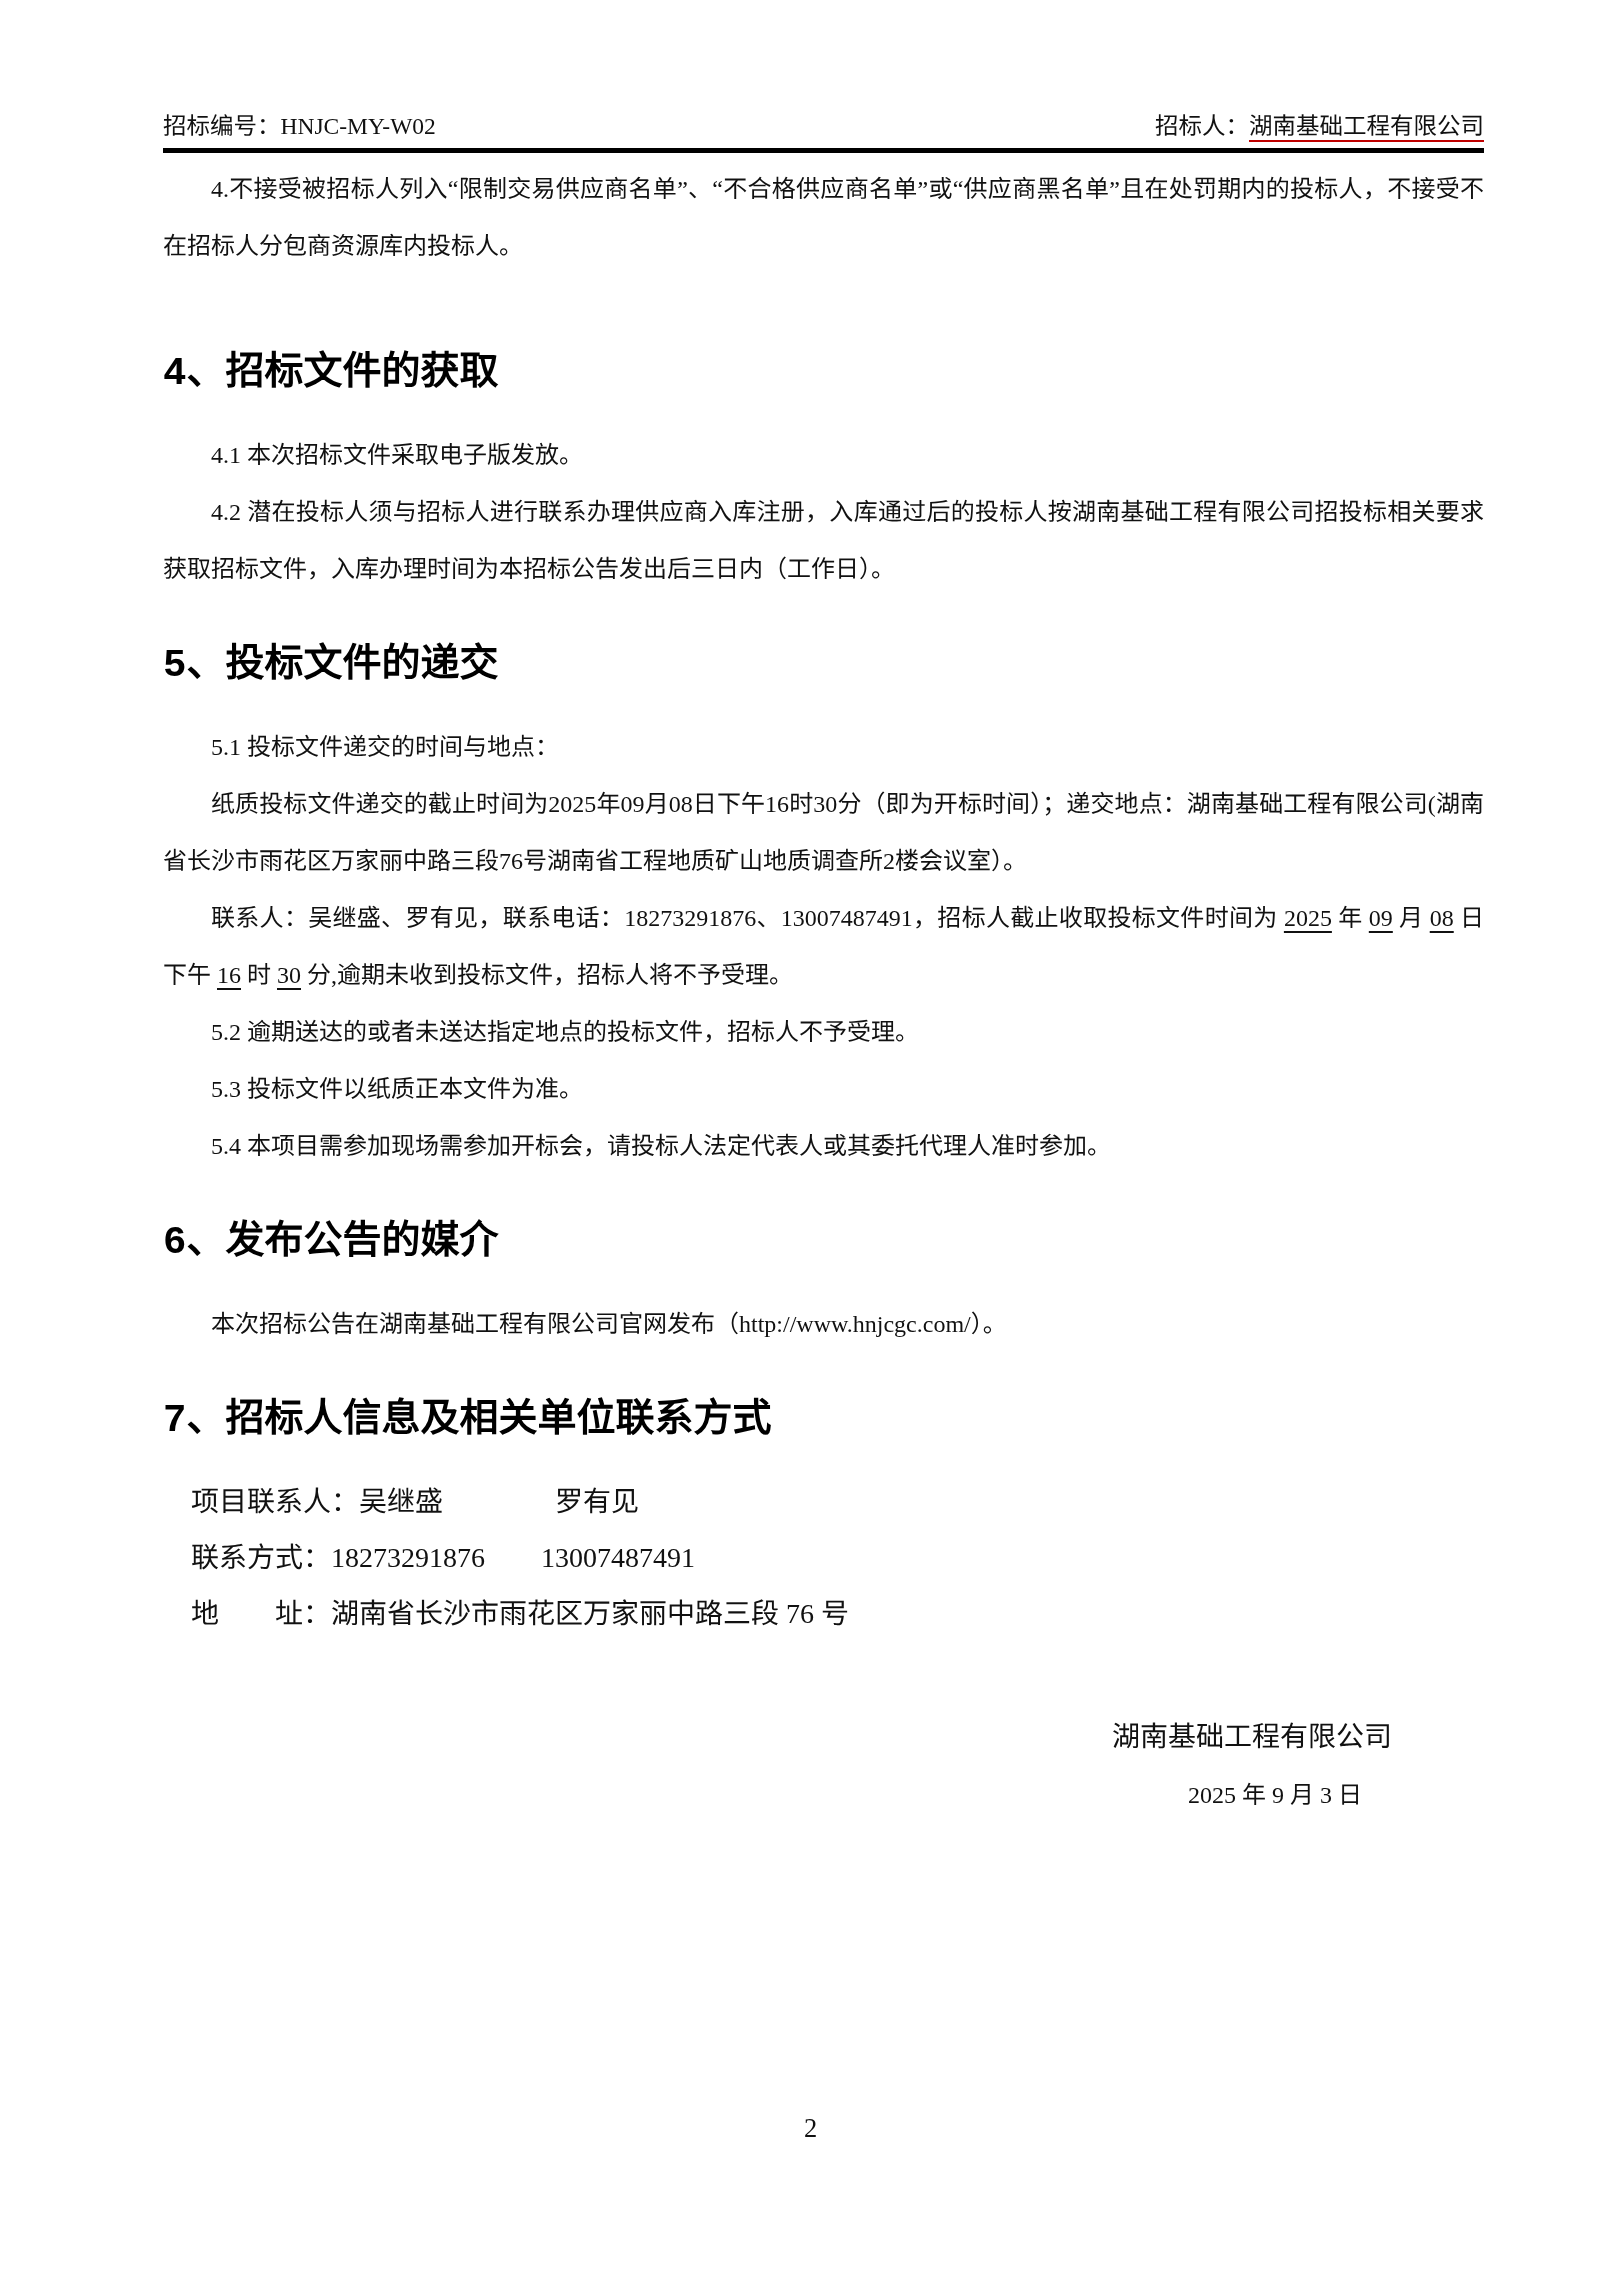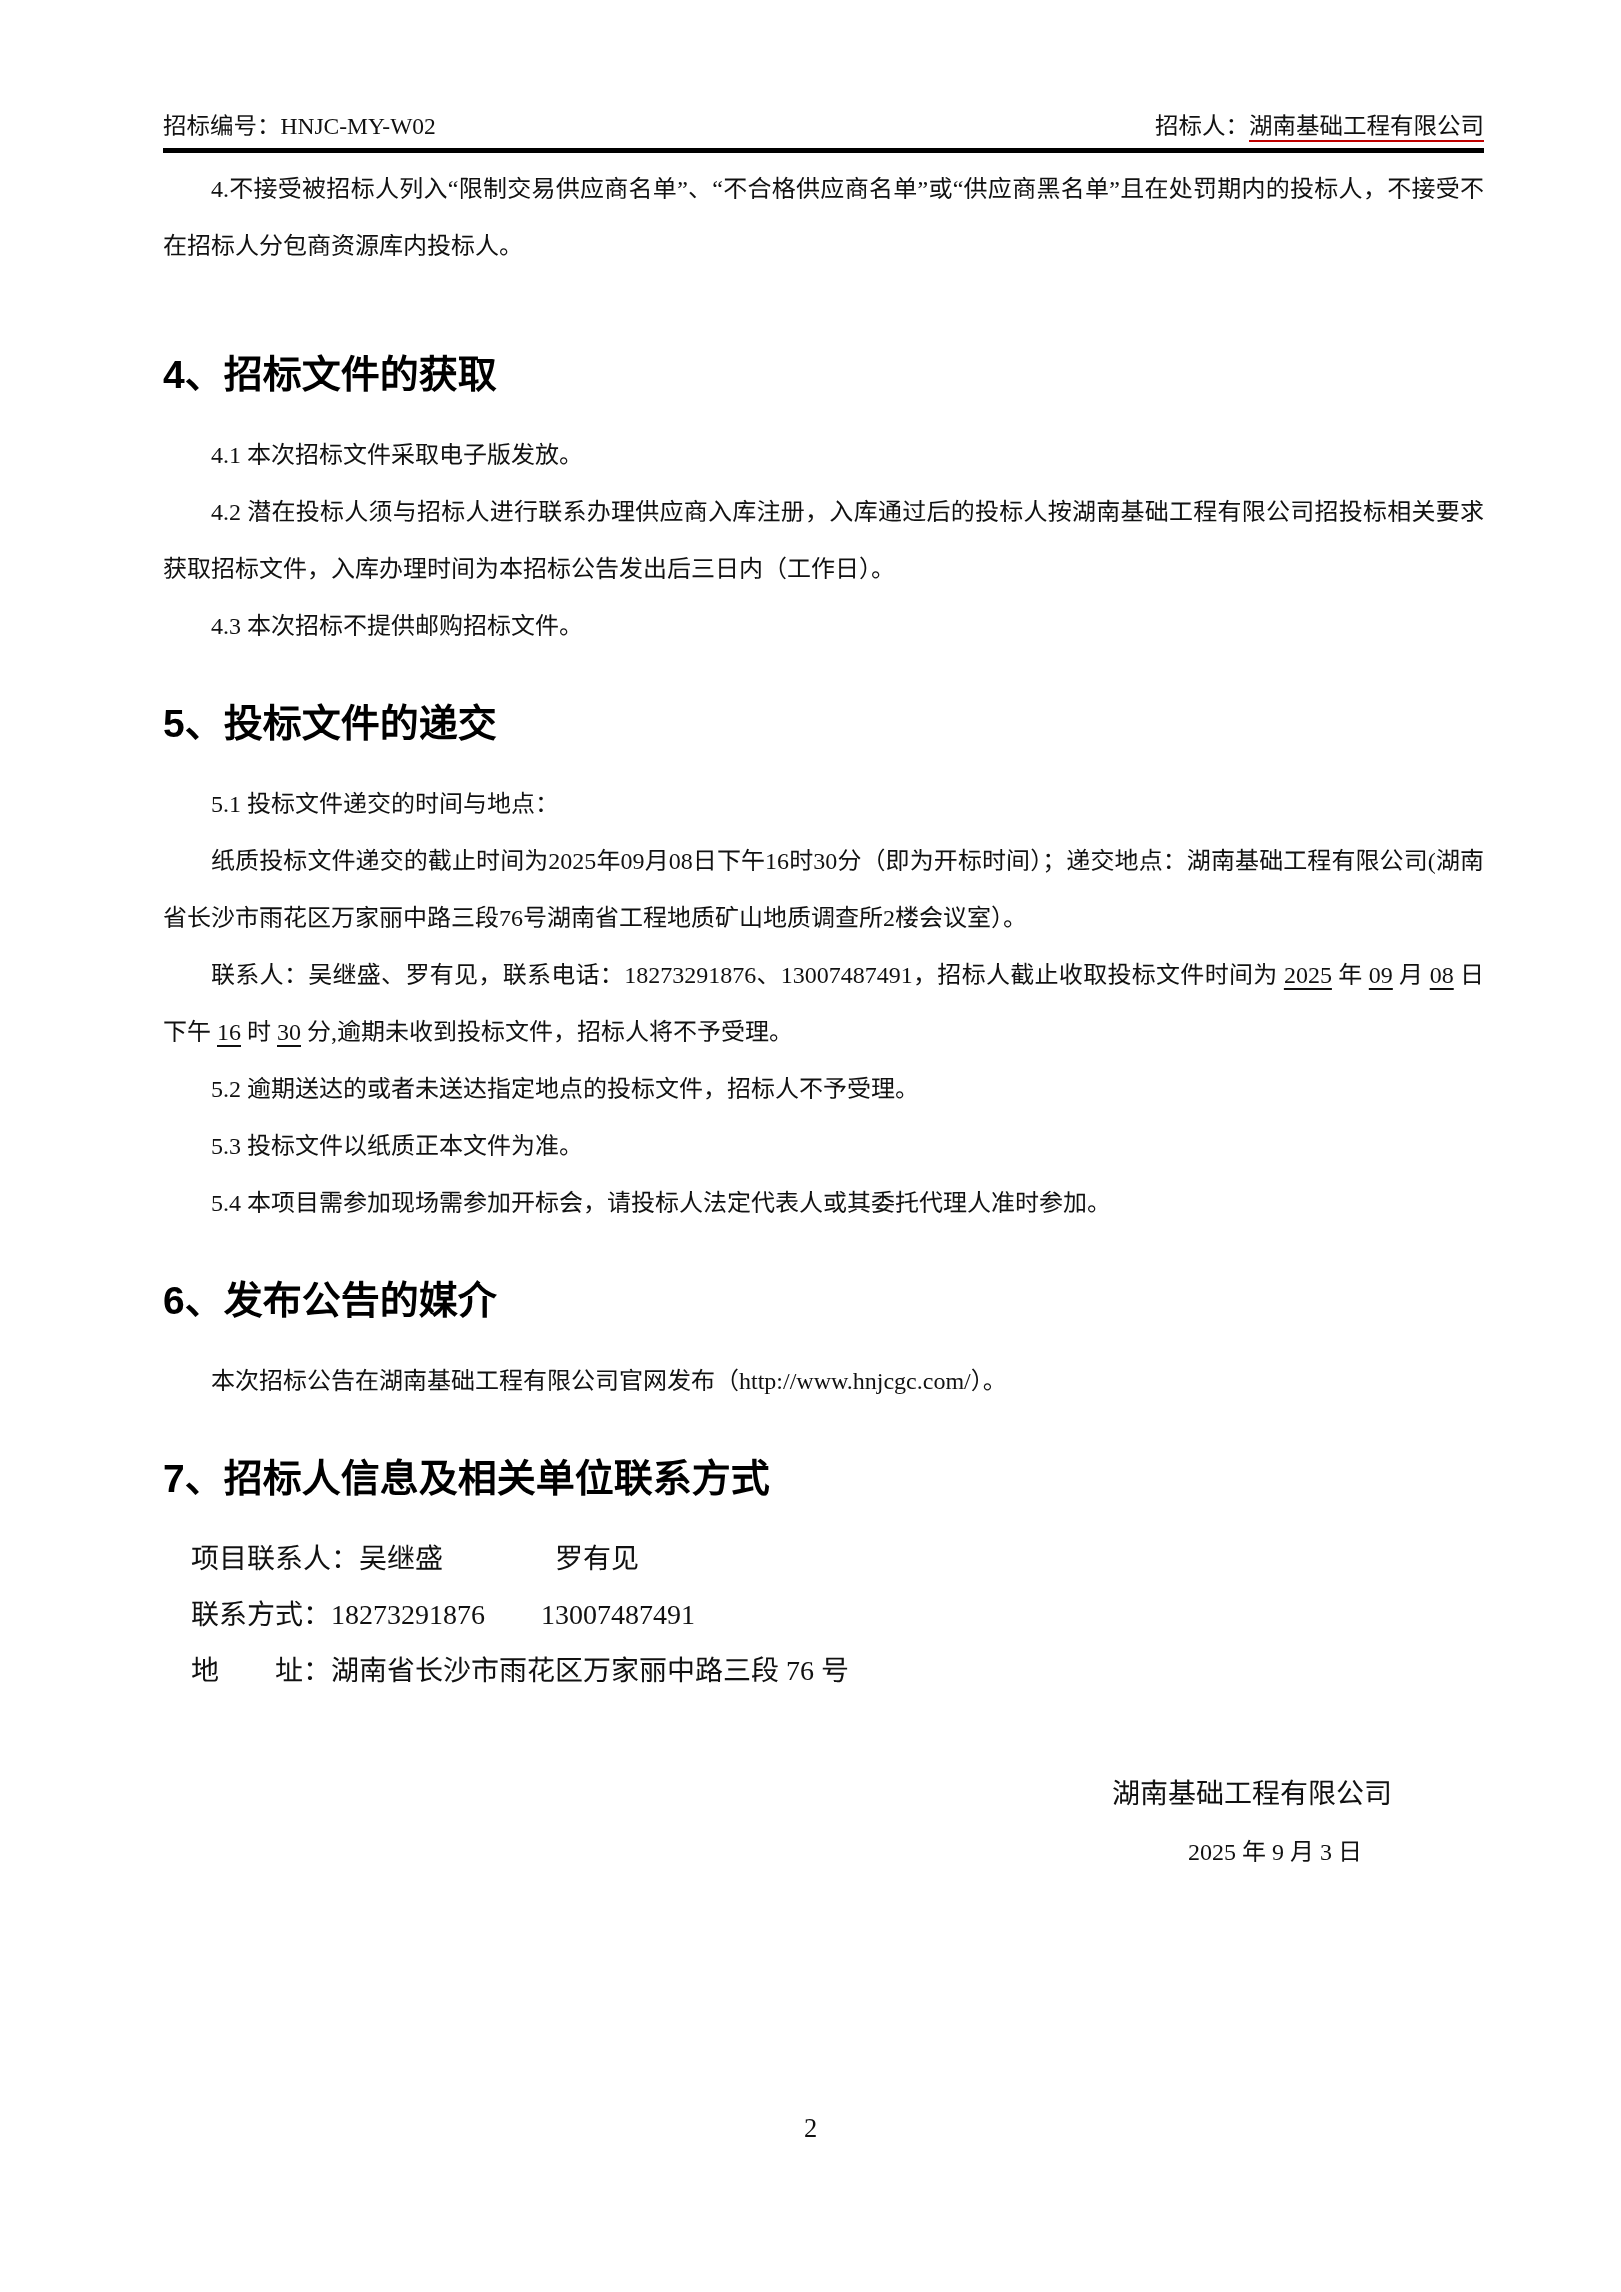--- a/index.html
+++ b/index.html
@@ -31,21 +31,21 @@
   
   .body-p {
     margin: 0;
     font-size: 24px;
     line-height: 57px;
     text-align: justify;
     text-indent: 2em;
   }
   .intro { margin-top: 7.8px; }
   .sec-heading {
-    font-family: Liberation Sans, sans-serif;
+    font-family: Liberation Mono, monospace;
     font-weight: 700;
     font-size: 39px;
     line-height: 47px;
     margin: 76px 0 29px 0;
     color: #000000;
   }
   .sec-heading.tight { margin-top: 45px; }
   .u-num {
     text-decoration: underline;
     text-underline-offset: 4.9px;
@@ -90,21 +90,20 @@
   <div class="doc-header">
     <span>招标编号：HNJC-MY-W02</span>
     <span><span>招标人：</span><span class="header-company">湖南基础工程有限公司</span></span>
   </div>
 
   <p class="body-p intro">4.不接受被招标人列入“限制交易供应商名单”、“不合格供应商名单”或“供应商黑名单”且在处罚期内的投标人，不接受不在招标人分包商资源库内投标人。</p>
 
   <h2 class="sec-heading">4、招标文件的获取</h2>
   <p class="body-p">4.1 本次招标文件采取电子版发放。</p>
   <p class="body-p">4.2 潜在投标人须与招标人进行联系办理供应商入库注册，入库通过后的投标人按湖南基础工程有限公司招投标相关要求获取招标文件，入库办理时间为本招标公告发出后三日内（工作日）。</p>
-  <p class="body-p">4.3 本次招标不提供邮购招标文件。</p>
 
   <h2 class="sec-heading tight">5、投标文件的递交</h2>
   <p class="body-p">5.1 投标文件递交的时间与地点：</p>
   <p class="body-p">纸质投标文件递交的截止时间为2025年09月08日下午16时30分（即为开标时间）；递交地点：湖南基础工程有限公司(湖南省长沙市雨花区万家丽中路三段76号湖南省工程地质矿山地质调查所2楼会议室）。</p>
   <p class="body-p"><span>联系人：吴继盛、罗有见，联系电话：18273291876、13007487491，招标人截止收取投标文件时间为 </span><span class="u-num">2025</span><span> 年 </span><span class="u-num">09</span><span> 月 </span><span class="u-num">08</span><span> 日下午 </span><span class="u-num">16</span><span> 时 </span><span class="u-num">30</span><span> 分,逾期未收到投标文件，招标人将不予受理。</span></p>
   <p class="body-p">5.2 逾期送达的或者未送达指定地点的投标文件，招标人不予受理。</p>
   <p class="body-p">5.3 投标文件以纸质正本文件为准。</p>
   <p class="body-p">5.4 本项目需参加现场需参加开标会，请投标人法定代表人或其委托代理人准时参加。</p>
 
   <h2 class="sec-heading tight">6、发布公告的媒介</h2>

